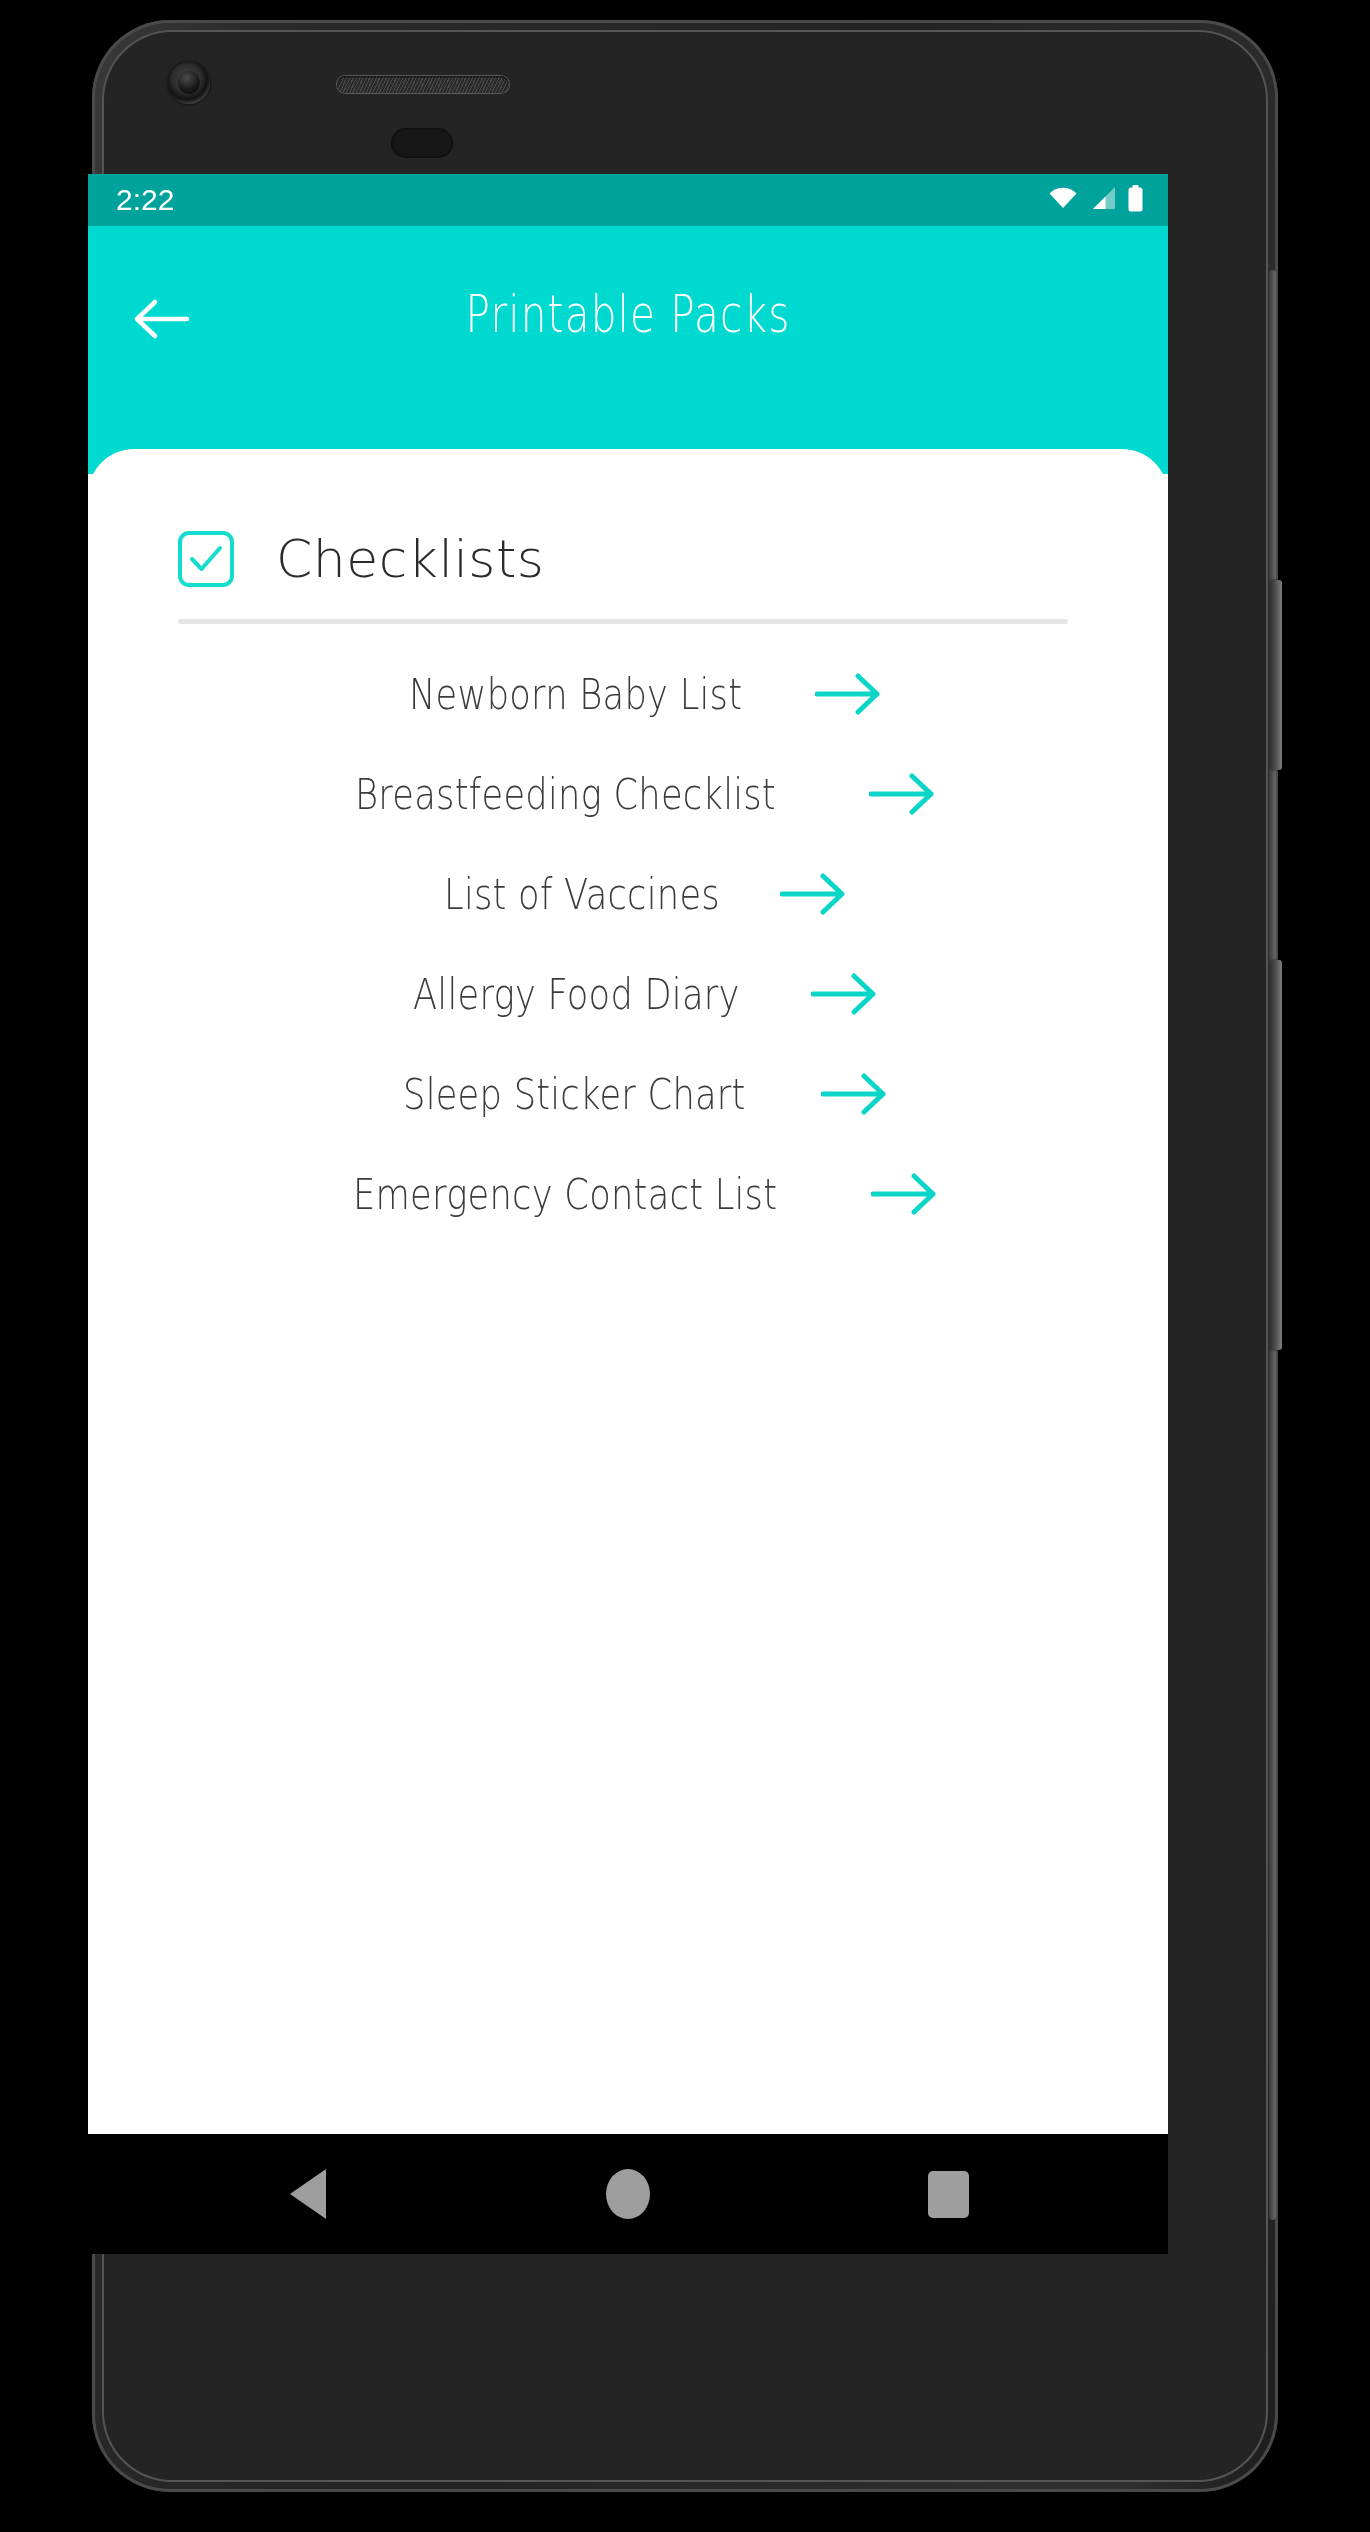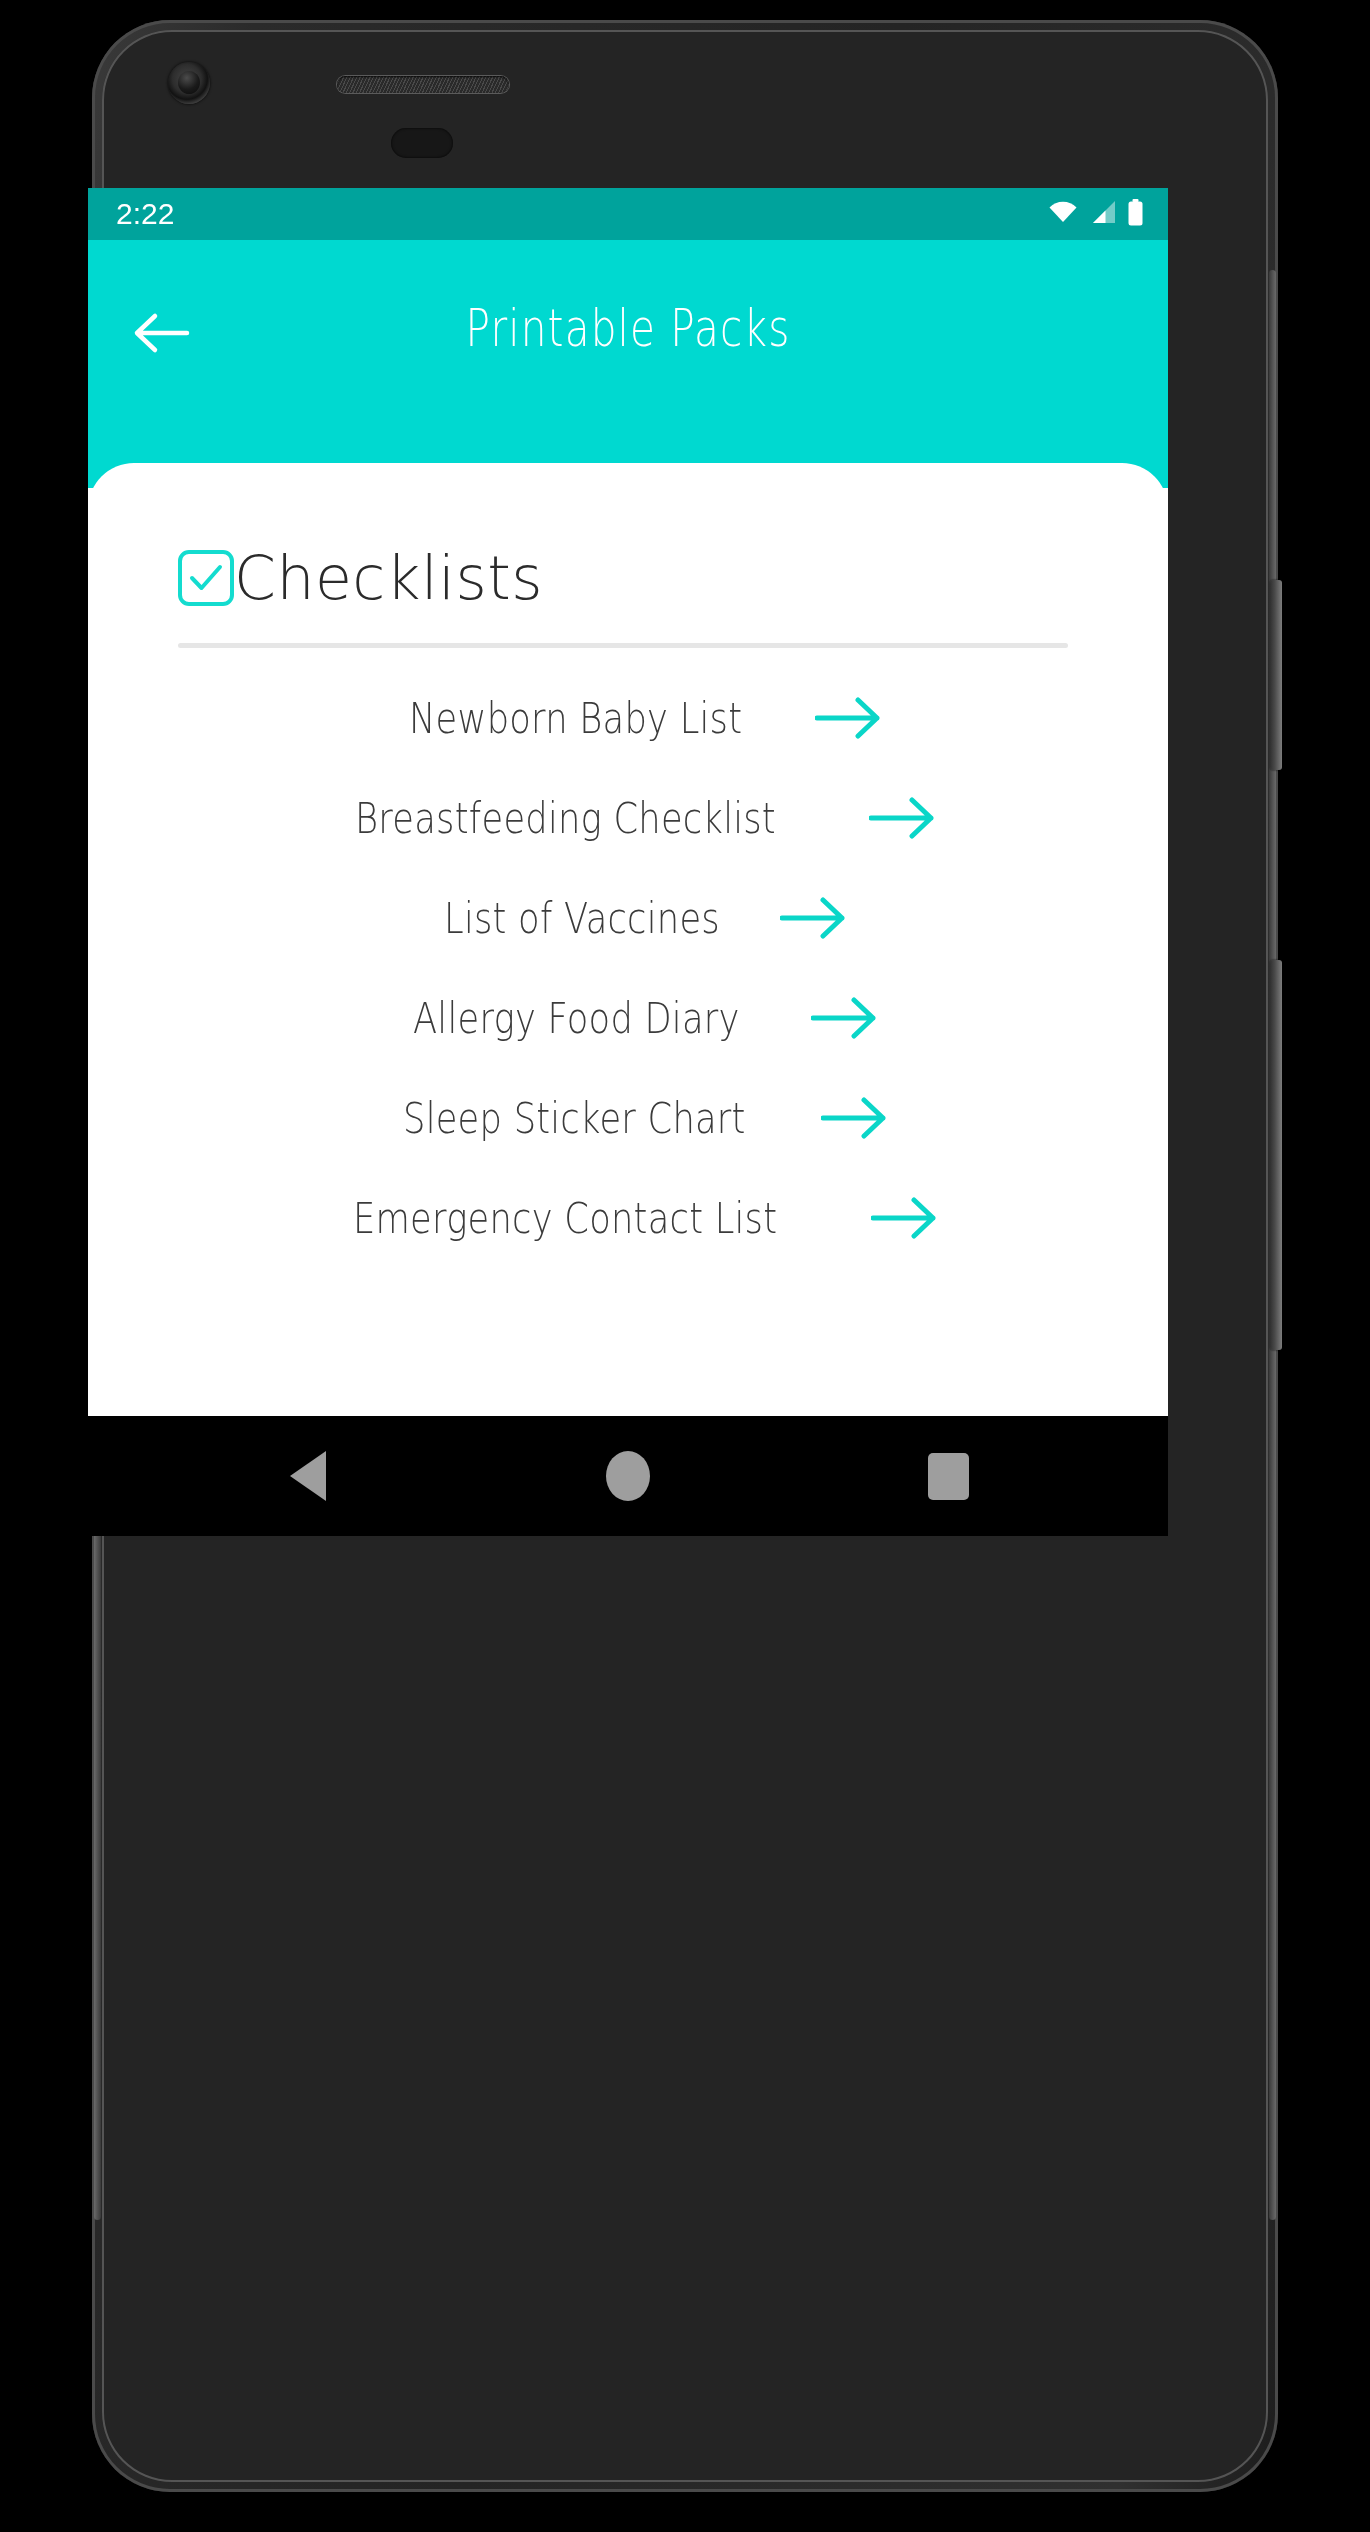--- a/index.html
+++ b/index.html
@@ -97,23 +97,23 @@
     height: 30px;
     border-radius: 15px;
     background: #171717;
     box-shadow: inset 0 0 3px rgba(0,0,0,0.9);
   }
 
   
   #screen {
     position: absolute;
     left: -4px;
-    top: 168px;
+    top: 154px;
     width: 1080px;
-    height: 1348px;
+    height: 2080px;
     background: #ffffff;
     overflow: hidden;
   }
 
   
   #status-bar {
     position: relative;
     height: 52px;
     background: #00a39c;
     display: flex;
@@ -191,21 +191,22 @@
     border: 4px solid #14dccf;
     border-radius: 11px;
     box-sizing: border-box;
     display: flex;
     align-items: center;
     justify-content: center;
     cursor: pointer;
     flex: 0 0 auto;
   }
   #section-title {
-    font-size: 60px;
+    margin-left: 42px;
+    font-size: 52px;
     color: #2b2b2b;
     font-family: "DejaVu Sans", sans-serif;
     font-weight: 300;
     letter-spacing: 0.5px;
   }
   #section-divider {
     margin: 30px 0 0 90px;
     width: 890px;
     height: 5px;
     background: #e6e6e6;

